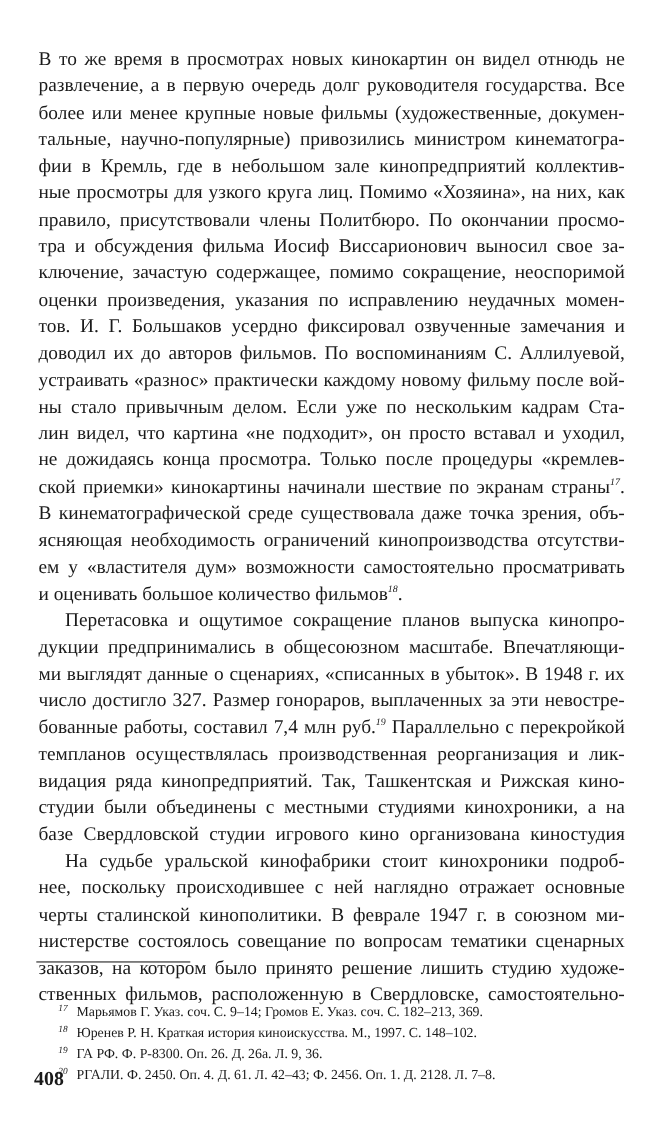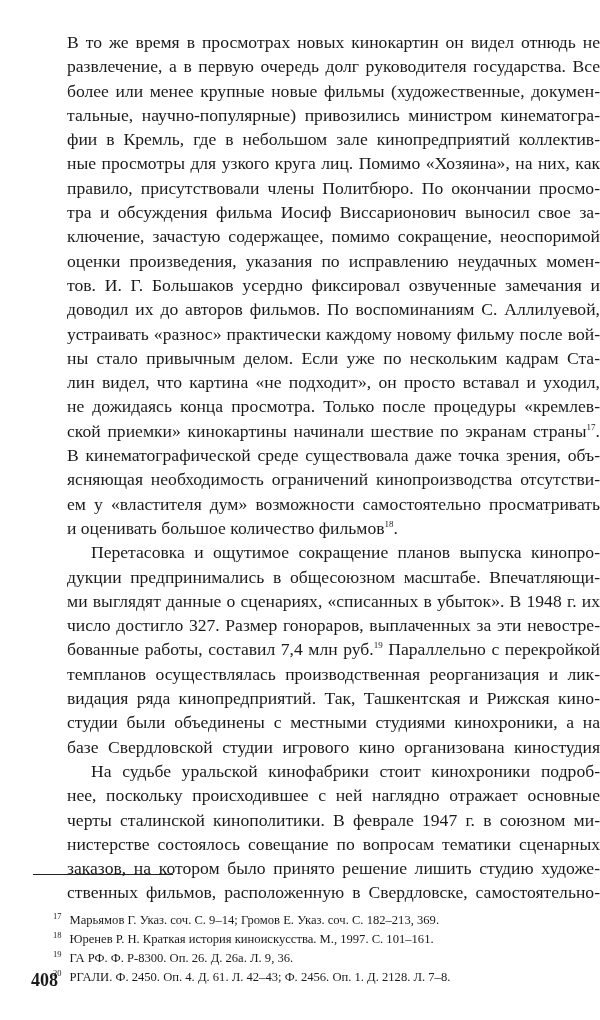--- a/index.html
+++ b/index.html
@@ -1,29 +1,29 @@
 <!DOCTYPE html>
 <html><head>
   <meta charset="utf-8">
   <style>
     html, body { margin: 0; padding: 0; background: #ffffff; }
     body {
       width: 600px; height: 1020px; position: relative; overflow: hidden;
       font-family: "Liberation Serif", "DejaVu Serif", serif;
       color: #1a1a1a;
     }
-    .page { position: absolute; left: 35px; top: 30px; width: 533px; margin-left: 32px; }
+    .page { position: absolute; left: 35px; top: 41px; width: 533px; }
     .line {
       display: block; height: 24.3px; line-height: 24.3px;
       font-size: 17.6px; white-space: nowrap;
       text-align: justify; text-align-last: justify;
     }
     .line.last { text-align-last: left; }
     .line.indent { padding-left: 24px; }
-    sup { font-size: 9px; line-height: 0; vertical-align: 7px; }
+    sup { font-size: 9px; line-height: 0; vertical-align: 7px; font-style: italic; }
     .rule { position: absolute; left: 33px; top: 874px; width: 140px; border-top: 1px solid #222; }
     .notes { position: absolute; left: 53px; top: 880px; width: 520px; margin-top: 31px; }
     .note { display: block; font-size: 12.6px; height: 19px; line-height: 19px; white-space: nowrap; }
     .note sup { font-size: 8.5px; vertical-align: 5px; margin-right: 8px; }
     .pagenum { position: absolute; left: 31px; top: 970px; font-size: 18px; font-weight: bold; }
   </style>
 </head>
 <body>
 
 <div class="page">
@@ -71,18 +71,18 @@
     <span class="line">нистерстве состоялось совещание по вопросам тематики сценарных</span>
     <span class="line">заказов, на котором было принято решение лишить студию художе-</span>
     <span class="line">ственных фильмов, расположенную в Свердловске, самостоятельно-</span>
   </div>
 </div>
 
 <div class="rule"></div>
 
 <div class="notes">
   <span class="note"><sup>17</sup><span>Марьямов Г. Указ. соч. С. 9–14; Громов Е. Указ. соч. С. 182–213, 369.</span></span>
-  <span class="note"><sup>18</sup><span>Юренев Р. Н. Краткая история киноискусства. М., 1997. С. 101–161.</span></span>
+  <span class="note"><sup>18</sup><span>Юренев Р. Н. Краткая история киноискусства. М., 1997. С. 148–102.</span></span>
   <span class="note"><sup>19</sup><span>ГА РФ. Ф. Р-8300. Оп. 26. Д. 26а. Л. 9, 36.</span></span>
   <span class="note"><sup>20</sup><span>РГАЛИ. Ф. 2450. Оп. 4. Д. 61. Л. 42–43; Ф. 2456. Оп. 1. Д. 2128. Л. 7–8.</span></span>
 </div>
 
 <div class="pagenum">408</div>
 
 </body></html>

